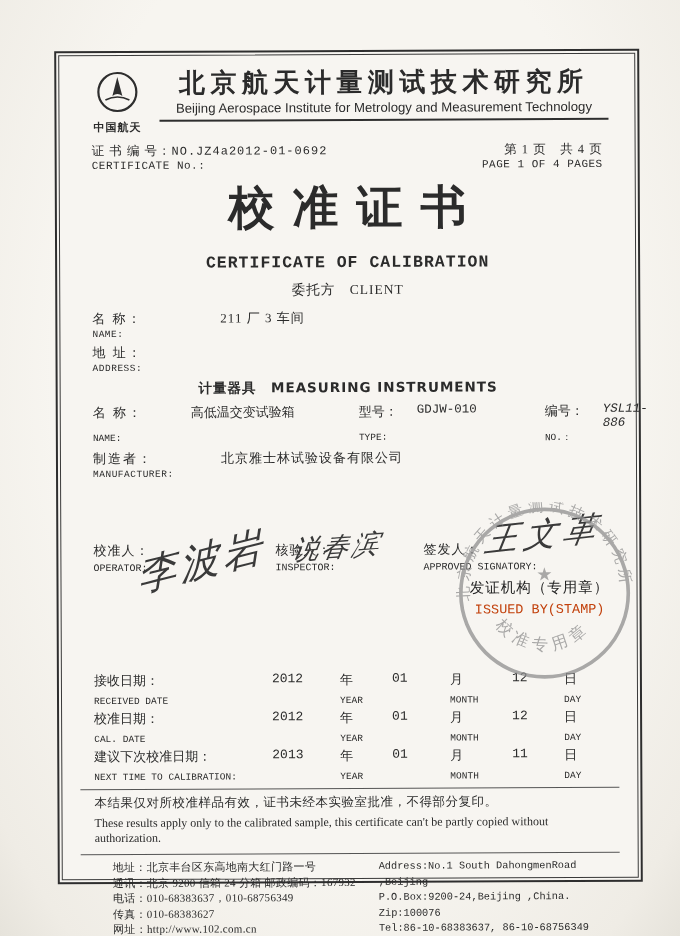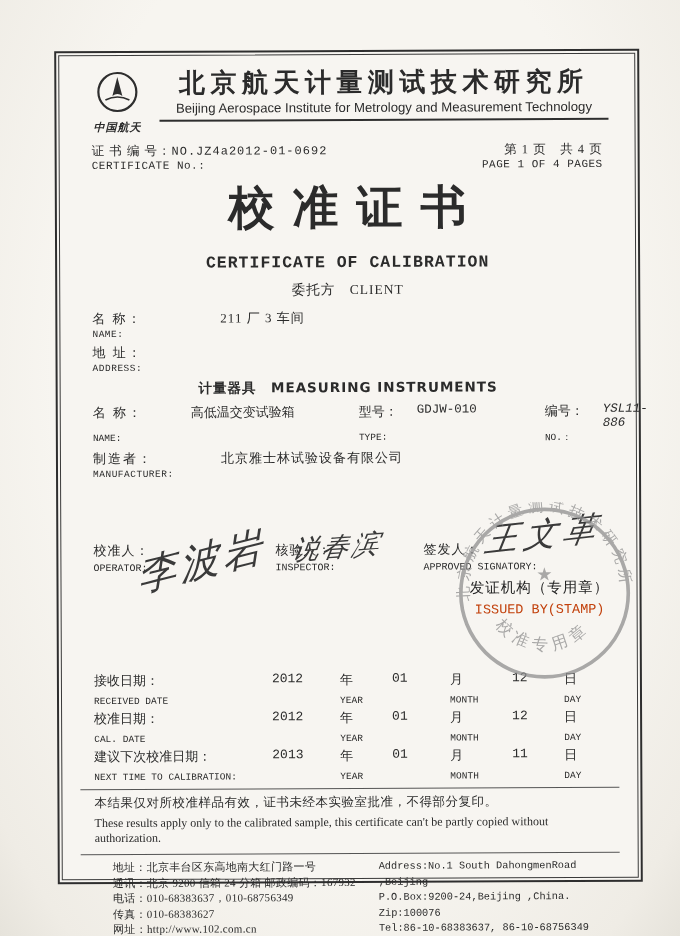--- a/index.html
+++ b/index.html
@@ -24,21 +24,21 @@
   }
   .frame-inner {
     position:absolute; inset:2px;
     border:1px solid #3a3a3a;
     padding:6px 26px 0 26px;
   }
 
   
   .hdr { display:flex; align-items:flex-start; gap:10px; padding-top:4px; }
   .logo-box { width:64px; text-align:center; flex:0 0 auto; padding-top:4px; }
-  .logo-cn { font-size:11px; font-weight:bold; font-family:"DejaVu Sans",sans-serif; letter-spacing:1px; margin-top:2px;font-style:italic; }
+  .logo-cn { font-size:11px; font-weight:bold; font-family:"DejaVu Sans",sans-serif; letter-spacing:1px; margin-top:2px; }
   .hdr-right { flex:1; }
   .org-cn {
     font-family:"DejaVu Sans",sans-serif; font-weight:bold;
     font-size:26px; letter-spacing:5.5px; white-space:nowrap; text-align:center;
   }
   .org-en {
     display:block; font-family:"Liberation Sans",sans-serif; font-size:13.2px;
     white-space:nowrap; text-align:center; padding-bottom:4px;
     border-bottom:2px solid #2e2e2e;
   }

